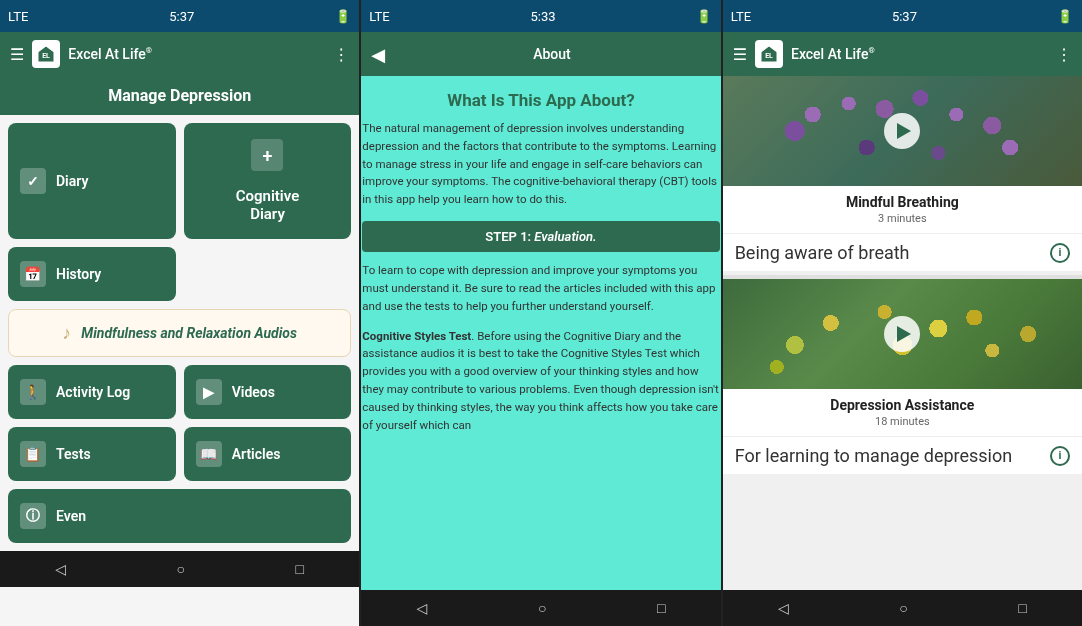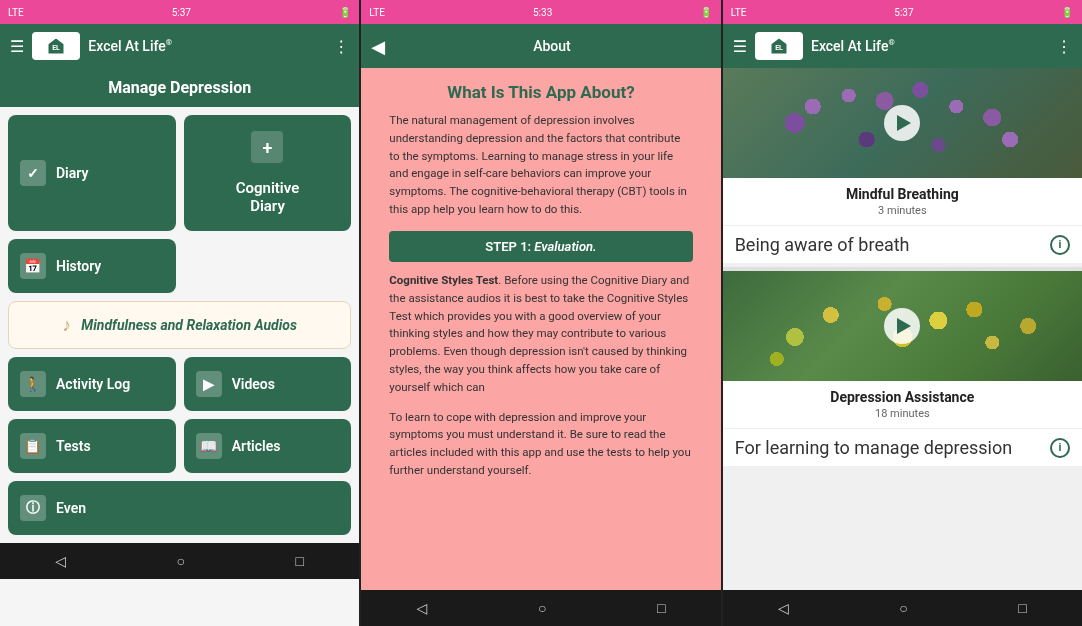--- a/index.html
+++ b/index.html
@@ -20,42 +20,42 @@
       background: #f5f5f5;
       position: relative;
       overflow: hidden;
     }
     .phone-panel + .phone-panel {
       border-left: 2px solid #222;
     }
 
     
     .status-bar {
-      background: #ec4899;
+      background: #0c4a6e;
       color: #fff;
-      font-size: 10px;
+      font-size: 13px;
       padding: 2px 8px;
       display: flex;
       justify-content: space-between;
       align-items: center;
-      height: 24px;
+      height: 32px;
     }
 
     
     .app-bar {
       background: #2d6a4f;
       color: #fff;
       display: flex;
       align-items: center;
       padding: 0 10px;
       height: 44px;
       gap: 8px;
     }
     .app-bar .logo-icon {
-      width: 48px; height: 28px;
+      width: 28px; height: 28px;
       background: #fff;
       border-radius: 4px;
       display: flex; align-items: center; justify-content: center;
     }
     .app-bar .logo-icon svg { width: 20px; height: 20px; }
     .app-bar .app-title { font-size: 14px; font-weight: 500; flex: 1; }
     .app-bar .sup { font-size: 8px; vertical-align: super; }
     .manage-bar {
       background: #2d6a4f;
       color: #fff;
@@ -127,22 +127,22 @@
 
     .bottom-grid {
       padding: 0 8px 8px;
       display: grid;
       grid-template-columns: 1fr 1fr;
       gap: 8px;
     }
     .about-content {
       flex: 1;
       overflow: hidden;
-      background: #fca5a5;
-      padding: 0 28px;
+      background: #5eead4;
+      padding: 0 1px;
     }
     .about-title {
       color: #2d6a4f;
       font-size: 17px;
       font-weight: bold;
       text-align: center;
       padding: 14px 0 10px;
     }
     .about-text {
       font-size: 11.5px;
@@ -381,24 +381,24 @@
     <span style="font-size:18px;">◀</span>
     <span class="app-title" style="text-align:center;">About</span>
   </div>
 
   <div class="about-content">
     <div class="about-title">What Is This App About?</div>
     <div class="about-text">The natural management of depression involves understanding depression and the factors that contribute to the symptoms. Learning to manage stress in your life and engage in self-care behaviors can improve your symptoms. The cognitive-behavioral therapy (CBT) tools in this app help you learn how to do this.</div>
     <div class="step-bar">
       STEP 1: <em>Evaluation.</em>
     </div>
+    <div class="about-text">To learn to cope with depression and improve your symptoms you must understand it. Be sure to read the articles included with this app and use the tests to help you further understand yourself.</div>
     <div class="about-text">
       <b>Cognitive Styles Test</b><span>. Before using the Cognitive Diary and the assistance audios it is best to take the Cognitive Styles Test which provides you with a good overview of your thinking styles and how they may contribute to various problems. Even though depression isn't caused by thinking styles, the way you think affects how you take care of yourself which can</span>
     </div>
-    <div class="about-text">To learn to cope with depression and improve your symptoms you must understand it. Be sure to read the articles included with this app and use the tests to help you further understand yourself.</div>
   </div>
 
   <div class="bottom-nav">
     <span class="nav-btn">◁</span>
     <span class="nav-btn">○</span>
     <span class="nav-btn">□</span>
   </div>
 </div>
 
 <div class="phone-panel">

